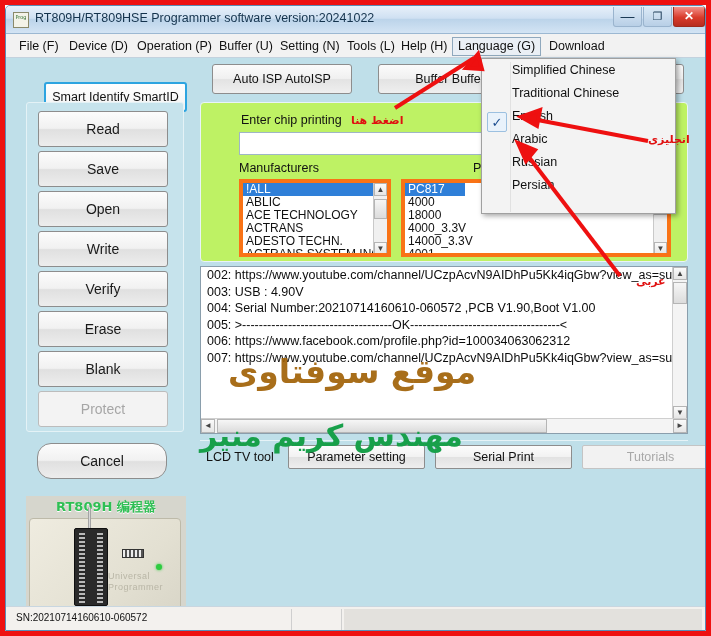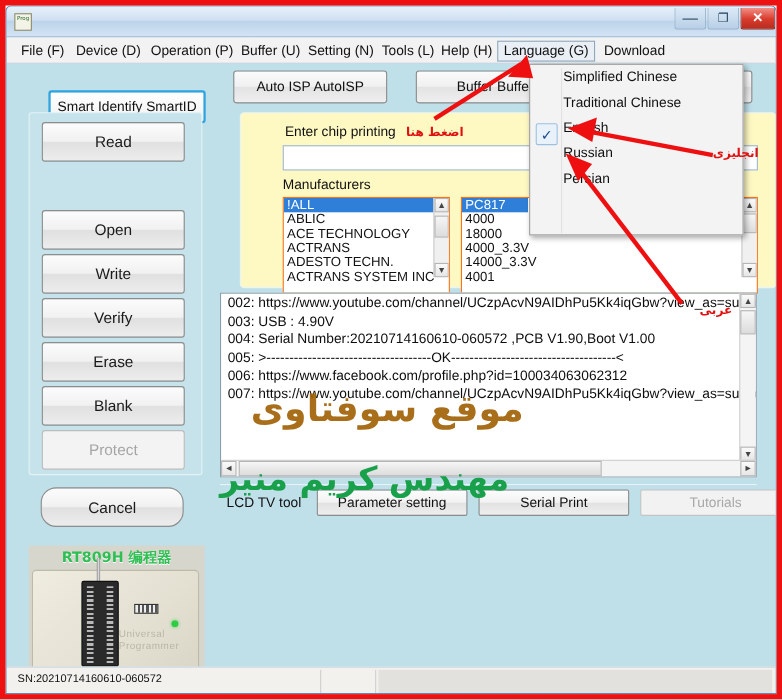--- a/index.html
+++ b/index.html
@@ -165,24 +165,24 @@
   #led { position:absolute; left: 126px; top: 45px; width:6px; height:6px; border-radius:50%;
     background:#2ecc40; box-shadow:0 0 3px #2ecc40;}
   #photo-word {
     position: absolute; left: 78px; top: 52px;
     font-size: 9px; line-height: 11px; color: #b9b6a6; letter-spacing: .5px;
   }
   .photo-tick { position:absolute; bottom:2px; height:6px; width:12px; background:#c3c0b0;}
 
   
   #right-group {
-    position: absolute; left: 212px; top: 44px;
+    position: absolute; left: 194px; top: 44px;
     width: 488px; height: 160px;
     border: 1px solid #e9f4f8; border-radius: 4px;
-    background: #fef9c3;
+    background: #bef264;
     text-decoration: underline;
   }
   #lbl-chip {
     position: absolute; left: 40px; top: 10px;
     font-size: 12.5px; color: #111;
   }
   #ar-press {
     position: absolute; left: 150px; top: 11px;
     font-size: 11px; color: #e01010; direction: rtl;
     font-family: "DejaVu Sans", sans-serif; font-weight: bold;
@@ -193,22 +193,22 @@
   }
   #lbl-manu {
     position: absolute; left: 38px; top: 58px;
     font-size: 12.5px; color: #111;
   }
   #lbl-part {
     position: absolute; left: 272px; top: 58px;
     font-size: 12.5px; color: #111;
   }
   .listbox {
-    position: absolute; top: 76px; height: 88px;
-    background: #ffffff; border: 1px solid #f97316;
+    position: absolute; top: 76px; height: 78px;
+    background: #ffffff; border: 4px solid #f97316;
     overflow: hidden;
   }
   #list-manu { left: 38px; width: 152px; }
   #list-part { left: 200px; width: 270px; }
   .li {
     height: 13px; line-height: 13px;
     font-size: 12px; color: #111; padding-left: 3px; white-space: nowrap;
   }
   .li.sel { background: #2f7fd8; color: #ffffff; }
   .vscroll {
@@ -331,20 +331,21 @@
     z-index: 51; white-space: nowrap;
   }
 </style>
 </head>
 <body>
 
 <div id="window">
 
   <div id="titlebar">
     <div id="app-icon">Prog</div>
+    <div id="title-text">RT809H/RT809HSE Programmer software version:20241022</div>
     <div class="winbtn" id="btn-min">
       <span class="winglyph">—</span>
     </div>
     <div class="winbtn" id="btn-max">
       <span class="winglyph">❐</span>
     </div>
     <div class="winbtn" id="btn-close">
       <span class="winglyph">✕</span>
     </div>
   </div>
@@ -363,20 +364,21 @@
 
   <div id="body-panel">
 
     <div class="topbtn" id="btn-smartid">Smart Identify SmartID</div>
     <div class="topbtn" id="btn-autoisp">Auto ISP AutoISP</div>
     <div class="topbtn" id="btn-buffer">Buffer Buffe</div>
     <div class="topbtn" id="btn-extra"></div>
 
     <div id="left-group">
       <div class="sidebtn" style="top:8px">Read</div>
+      <div class="sidebtn" style="top:48px">Save</div>
       <div class="sidebtn" style="top:88px">Open</div>
       <div class="sidebtn" style="top:128px">Write</div>
       <div class="sidebtn" style="top:168px">Verify</div>
       <div class="sidebtn" style="top:208px">Erase</div>
       <div class="sidebtn" style="top:248px">Blank</div>
       <div class="sidebtn disabled" style="top:288px">Protect</div>
     </div>
     <div id="btn-cancel">Cancel</div>
 
     <div id="device-photo">
@@ -466,20 +468,21 @@
     <div id="sn-cell">SN:20210714160610-060572</div>
     <div id="cell2"></div>
     <div id="cell3"></div>
   </div>
 
   <div id="lang-menu">
     <div id="lang-sep"></div>
     <div class="lang-item">Simplified Chinese</div>
     <div class="lang-item">Traditional Chinese</div>
     <div class="lang-item">English</div>
+    <div class="lang-item">Arabic</div>
     <div class="lang-item">Russian</div>
     <div class="lang-item">Persian</div>
     <div id="lang-check">✓</div>
   </div>
 
 </div>
 
 <div id="annot">
   <svg width="711" height="636">
 

